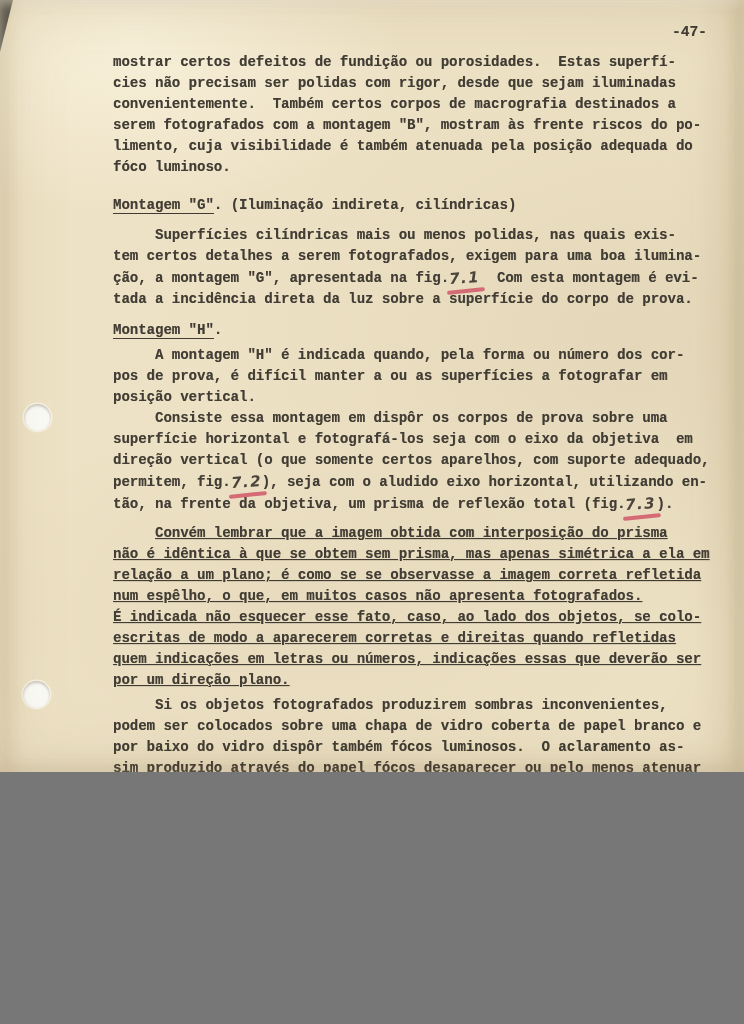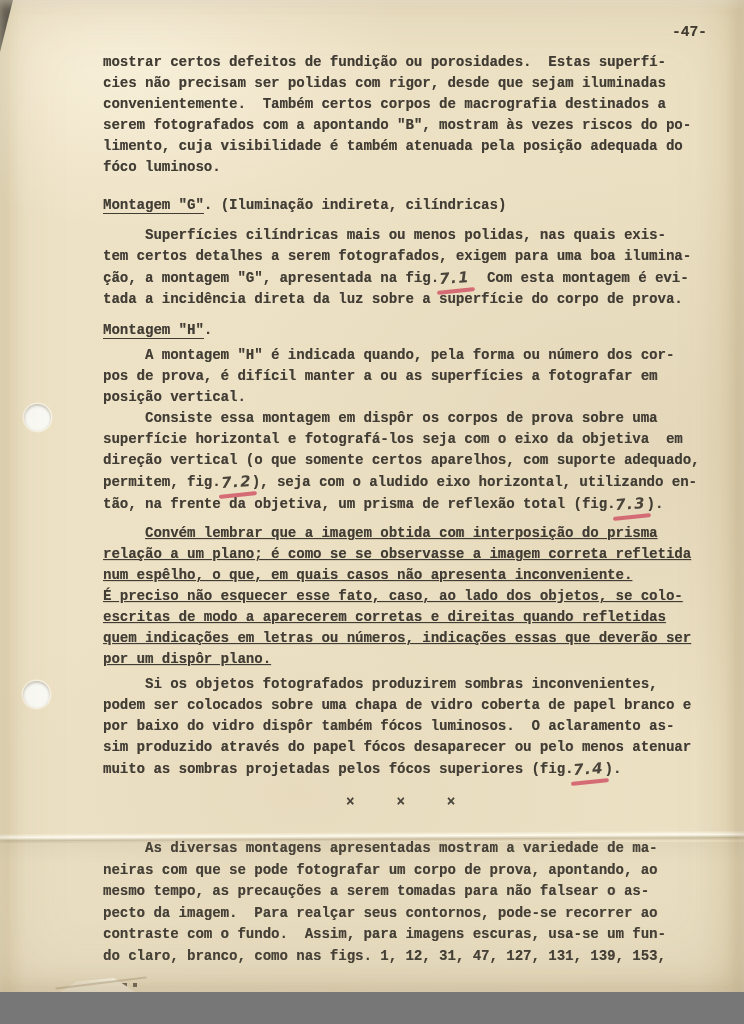--- a/index.html
+++ b/index.html
@@ -2,38 +2,38 @@
 <html style="--paper: #ece0c3; --ink: #413c34; --red: #cf5264; --handwriting: #4a443a; --ghost: #9a947c;"><head>
 <meta charset="utf-8">
 <style>
   :root{
     --paper:#ece0c3; --ink:#413c34; --red:#cf5264; --handwriting:#4a443a; --ghost:#9a947c;
   }
   *{box-sizing:border-box;}
   html,body{margin:0;padding:0;}
   body{width:744px;height:1024px;background:#777;}
   .page{
-    position:relative;width:744px;height:992px;overflow:hidden;
+    position:relative;width:744px;height:772px;overflow:hidden;
     font-family:"Liberation Mono","DejaVu Sans Mono",monospace;
     color:var(--ink,#413c34);
     background:
       radial-gradient(ellipse 420px 260px at 18% 6%, rgba(255,250,232,0.55), transparent 65%),
       radial-gradient(ellipse 600px 420px at 85% 45%, rgba(125,100,55,0.07), transparent 70%),
       radial-gradient(ellipse 500px 300px at 40% 80%, rgba(125,100,55,0.05), transparent 70%),
       linear-gradient(90deg,#e4d7b6 0%,#eee2c6 3.5%,#ece0c3 94%,#e3d6b5 100%),
       var(--paper,#ece0c3);
   }
   .vignette{position:absolute;inset:0;pointer-events:none;
     box-shadow:inset 0 0 70px rgba(115,92,48,0.15), inset -7px 0 16px rgba(115,92,48,0.10),
                inset 0 -10px 22px rgba(115,92,48,0.08), inset 0 4px 10px rgba(255,252,240,0.5);}
   .corner-notch{position:absolute;left:0;top:0;width:13px;height:52px;background:#5e5b53;
     clip-path:polygon(0 0,100% 0,0 100%);}
   .page-number{position:absolute;left:672px;top:24px;font-size:14.5px;font-weight:bold;
     text-shadow:0.3px 0.3px 0.5px rgba(62,57,48,0.55);}
-  .content{position:absolute;left:103px;top:52px;width:618px;font-size:14px;line-height:21px;
+  .content{position:absolute;left:113px;top:52px;width:618px;font-size:14px;line-height:21px;
     font-weight:bold;text-shadow:0.3px 0.3px 0.5px rgba(62,57,48,0.5);}
   .para{margin:0;}
   .line{white-space:pre;}
   .indent{padding-left:42px;}
   .heading-line{white-space:pre;}
   .hg{margin-top:17px;margin-bottom:9px;}
   .hh{margin-top:10px;margin-bottom:4px;}
   .hu{border-bottom:1.7px solid currentColor;padding-bottom:0;}
   .mt8{margin-top:8px;text-decoration:underline;} .mt3{margin-top:4px;}
   .sep-line{margin-top:12px;padding-left:243px;color:#4b463e;white-space:pre;}
@@ -74,21 +74,21 @@
   <div class="corner-notch"></div>
 
   <div class="page-number">-47-</div>
 
   <div class="content">
 
     <div class="para">
       <div class="line">mostrar certos defeitos de fundição ou porosidades.  Estas superfí-</div>
       <div class="line">cies não precisam ser polidas com rigor, desde que sejam iluminadas</div>
       <div class="line">convenientemente.  Também certos corpos de macrografia destinados a</div>
-      <div class="line">serem fotografados com a apontando "B", mostram às vezes riscos do po-</div>
+      <div class="line">serem fotografados com a montagem "B", mostram às frente riscos do po-</div>
       <div class="line">limento, cuja visibilidade é também atenuada pela posição adequada do</div>
       <div class="line">fóco luminoso.</div>
     </div>
 
     <div class="heading-line hg"><span class="hu">Montagem "G"</span><span>. (Iluminação indireta, cilíndricas)</span></div>
 
     <div class="para">
       <div class="line indent">Superfícies cilíndricas mais ou menos polidas, nas quais exis-</div>
       <div class="line">tem certos detalhes a serem fotografados, exigem para uma boa ilumina-</div>
       <div class="line"><span>ção, a montagem "G", apresentada na fig.</span><span class="fig">7.1</span><span>  Com esta montagem é evi-</span></div>
@@ -106,26 +106,27 @@
     <div class="para">
       <div class="line indent">Consiste essa montagem em dispôr os corpos de prova sobre uma</div>
       <div class="line">superfície horizontal e fotografá-los seja com o eixo da objetiva  em</div>
       <div class="line">direção vertical (o que somente certos aparelhos, com suporte adequado,</div>
       <div class="line"><span>permitem, fig.</span><span class="fig">7.2</span><span>), seja com o aludido eixo horizontal, utilizando en-</span></div>
       <div class="line"><span>tão, na frente da objetiva, um prisma de reflexão total (fig.</span><span class="fig">7.3</span><span>).</span></div>
     </div>
 
     <div class="para mt8">
       <div class="line indent">Convém lembrar que a imagem obtida com interposição do prisma</div>
+      <div class="line">não é idêntica à que se obtem sem prisma, mas apenas simétrica a ela em</div>
       <div class="line">relação a um plano; é como se se observasse a imagem correta refletida</div>
-      <div class="line">num espêlho, o que, em quais casos não apresenta inconveniente.</div>
-      <div class="line">É preciso não esquecer esse fato, caso, ao lado dos objetos, se colo-</div>
+      <div class="line">num espêlho, o que, em muitos casos não apresenta fotografados.</div>
+      <div class="line">É indicada não esquecer esse fato, caso, ao lado dos objetos, se colo-</div>
       <div class="line">escritas de modo a aparecerem corretas e direitas quando refletidas</div>
       <div class="line">quem indicações em letras ou números, indicações essas que deverão ser</div>
-      <div class="line">por um dispôr plano.</div>
+      <div class="line">por um direção plano.</div>
     </div>
 
     <div class="para mt3">
       <div class="line indent">Si os objetos fotografados produzirem sombras inconvenientes,</div>
       <div class="line">podem ser colocados sobre uma chapa de vidro coberta de papel branco e</div>
       <div class="line">por baixo do vidro dispôr também fócos luminosos.  O aclaramento as-</div>
       <div class="line">sim produzido através do papel fócos desaparecer ou pelo menos atenuar</div>
       <div class="line"><span>muito as sombras projetadas pelos fócos superiores (fig.</span><span class="fig">7.4</span><span>).</span></div>
     </div>
 

